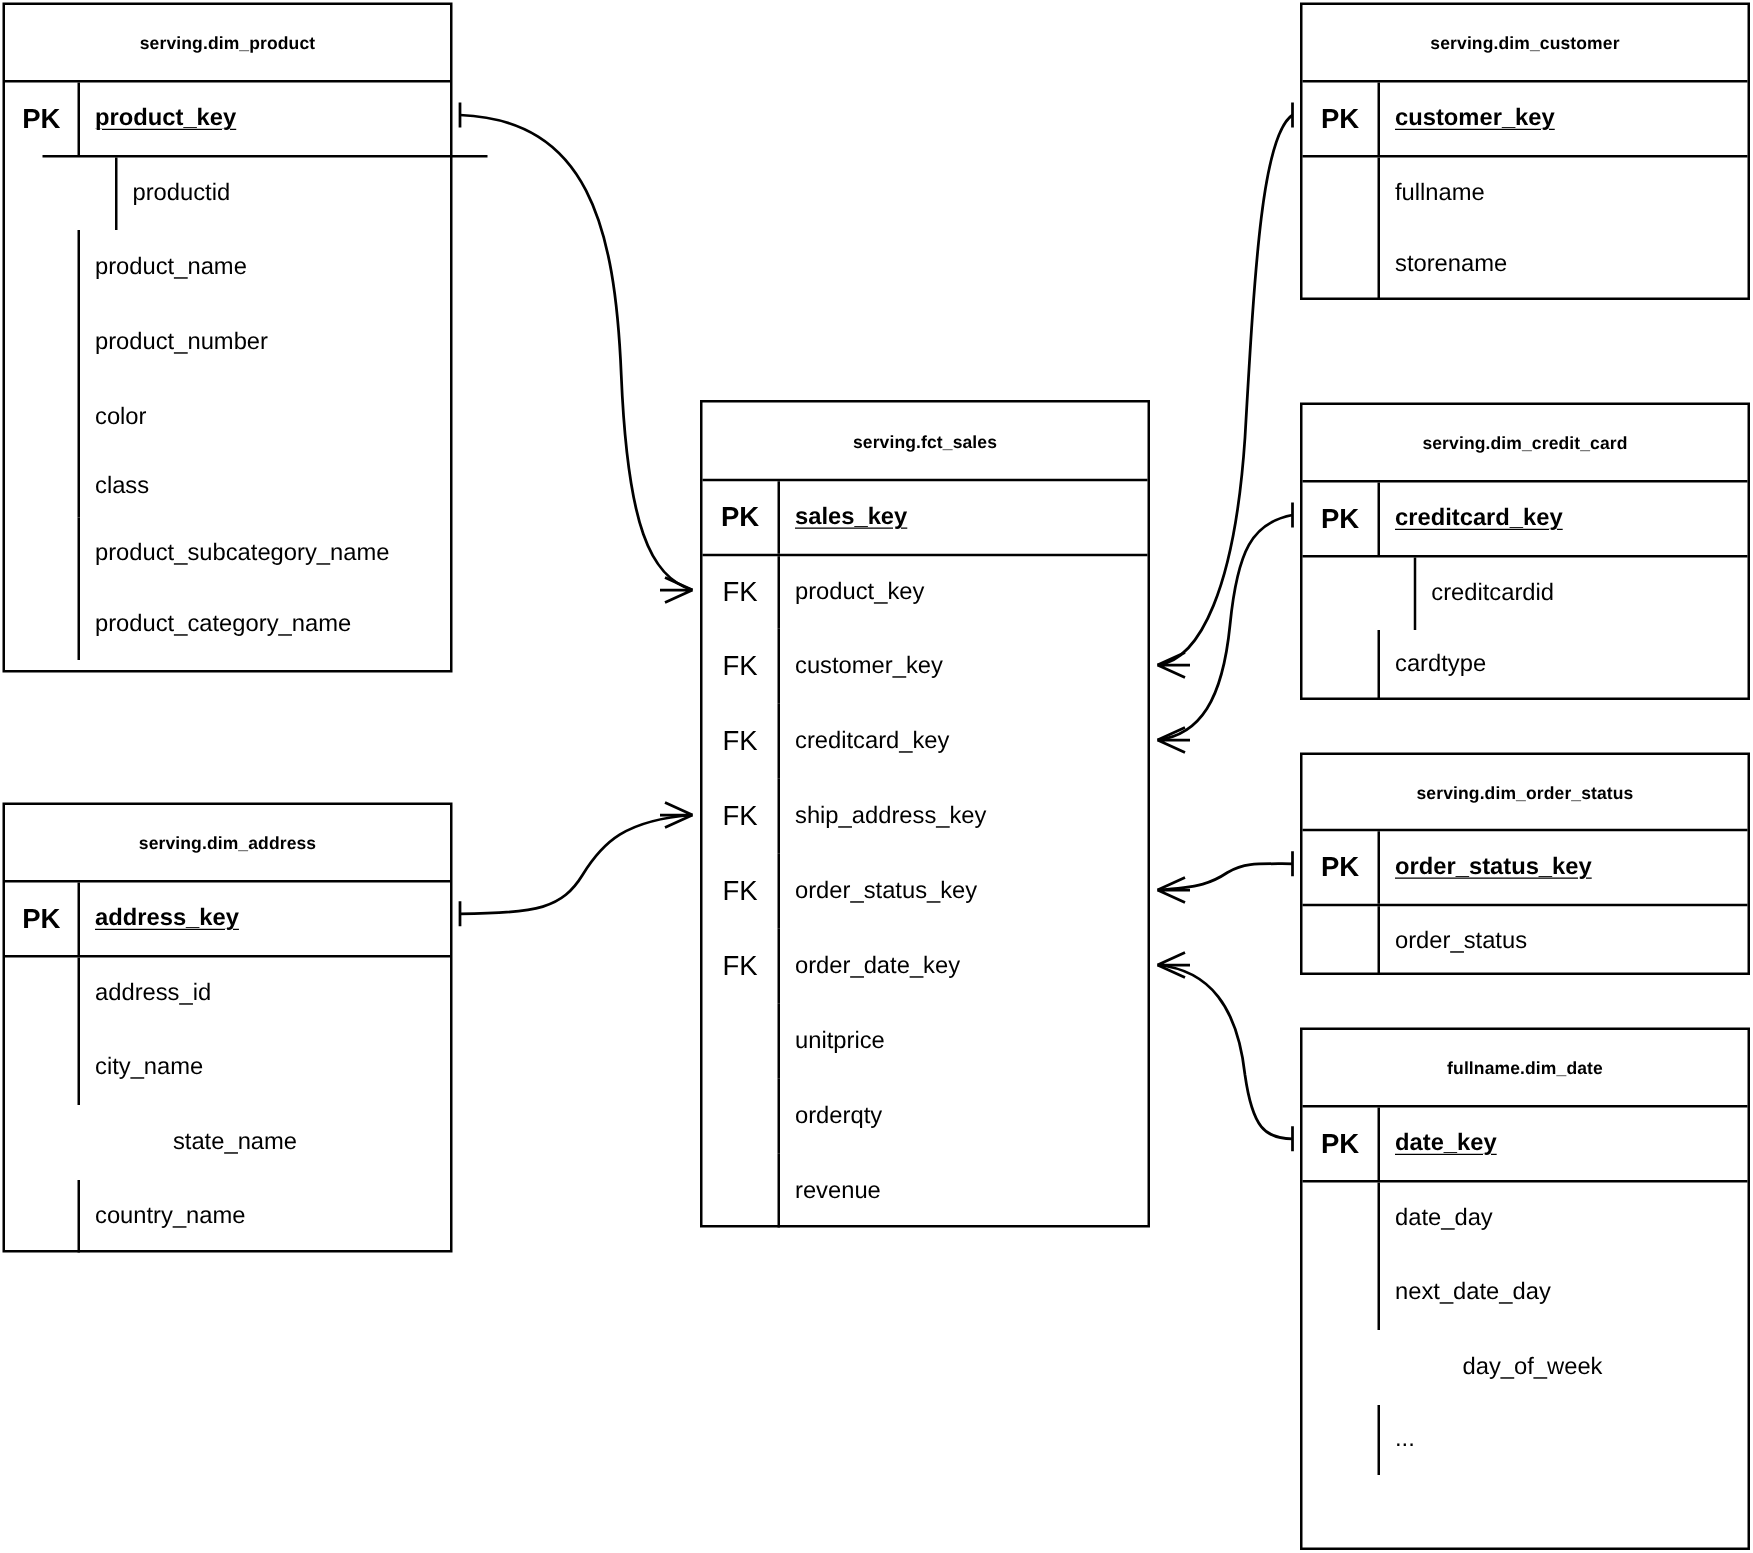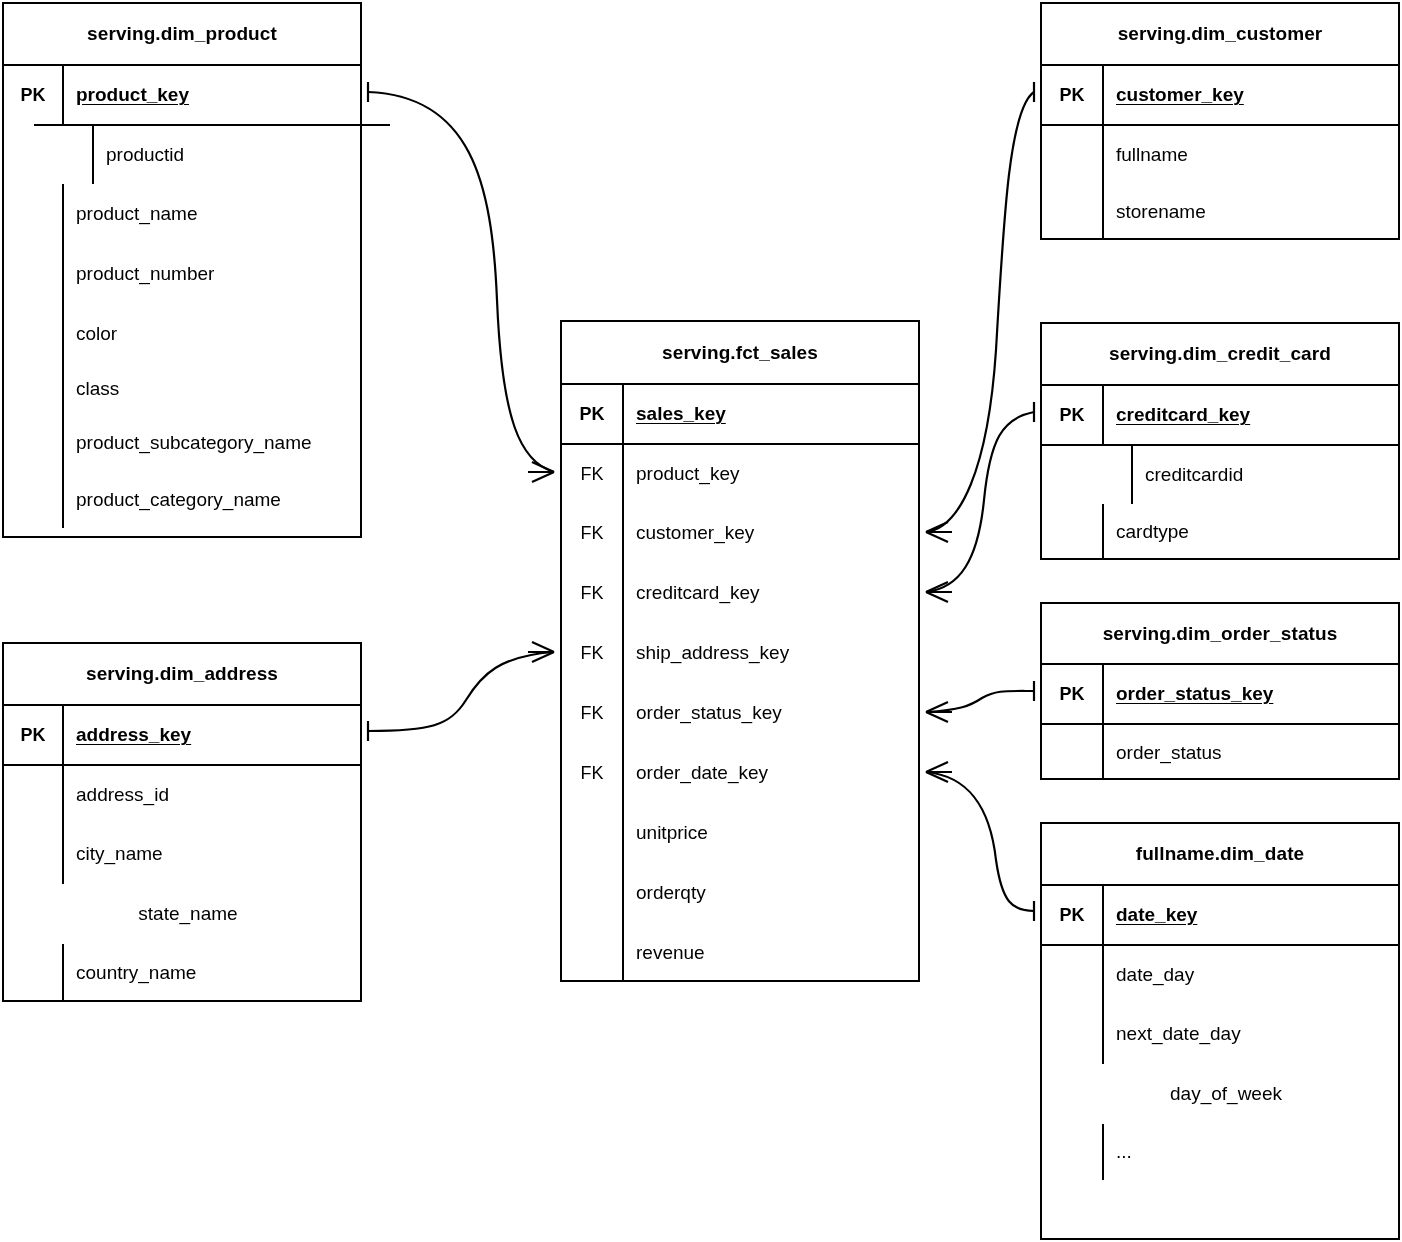--- a/index.html
+++ b/index.html
@@ -22,21 +22,21 @@
     box-sizing: border-box;
     border: 2px solid #000000;
     background: #ffffff;
     z-index: 3;
   }
   .entity-title {
     box-sizing: border-box;
     width: 100%;
     text-align: left;
     font-weight: bold;
-    font-size: 19px;
+    font-size: 14px;
     color: #000000;
     letter-spacing: 0.1px;
     display: flex;
     align-items: center;
     justify-content: center;
   }
   .rows {
     position: relative;
   }
   .row {
@@ -48,21 +48,21 @@
   .row.divider-top {
     border-top: 2px solid #000000;
   }
   .keycol {
     box-sizing: border-box;
     flex: 0 0 auto;
     border-right: 2px solid #000000;
     display: flex;
     align-items: center;
     justify-content: center;
-    font-size: 18px;
+    font-size: 22px;
     color: #000000;
     align-self: stretch;
   }
   .keycol.pk {
     font-weight: bold;
   }
   .keycol.fk {
     font-weight: normal;
   }
   .attrcol {

